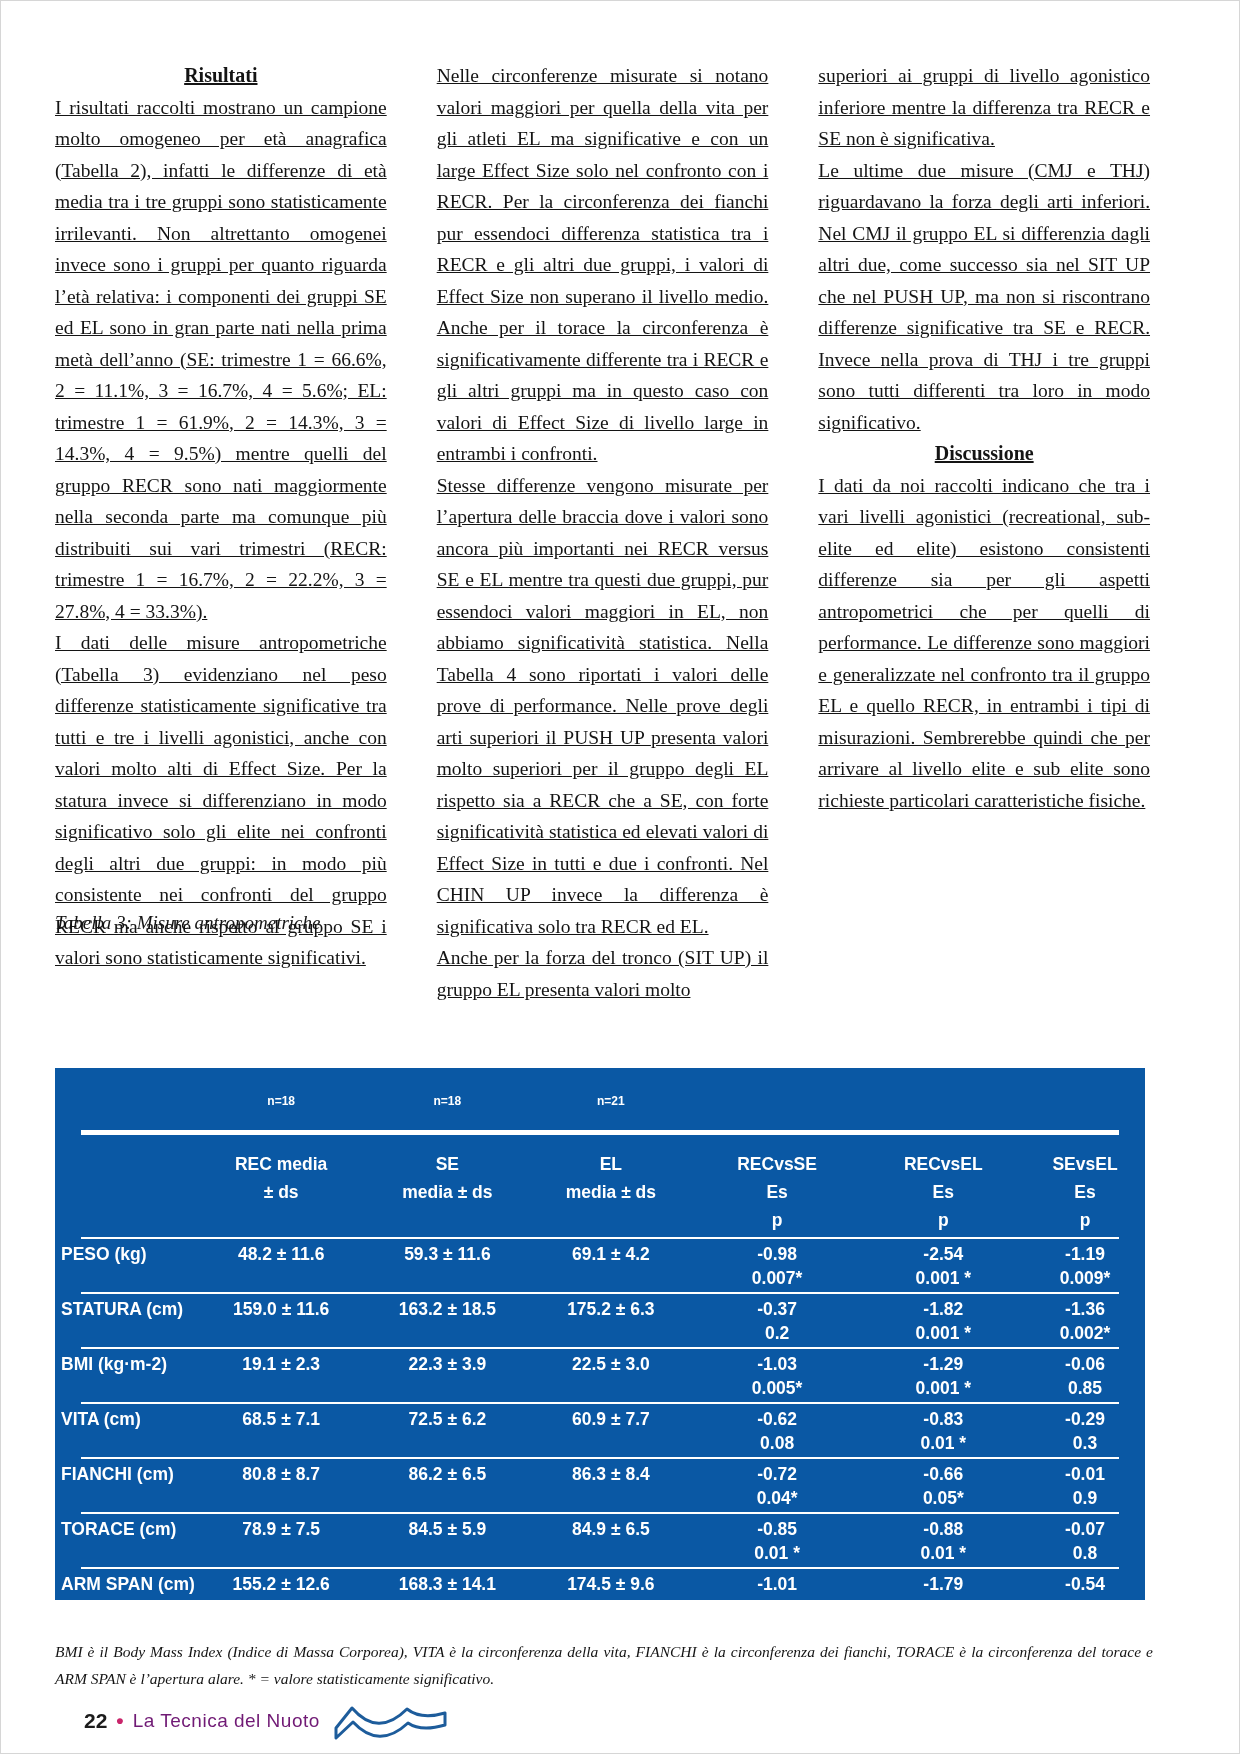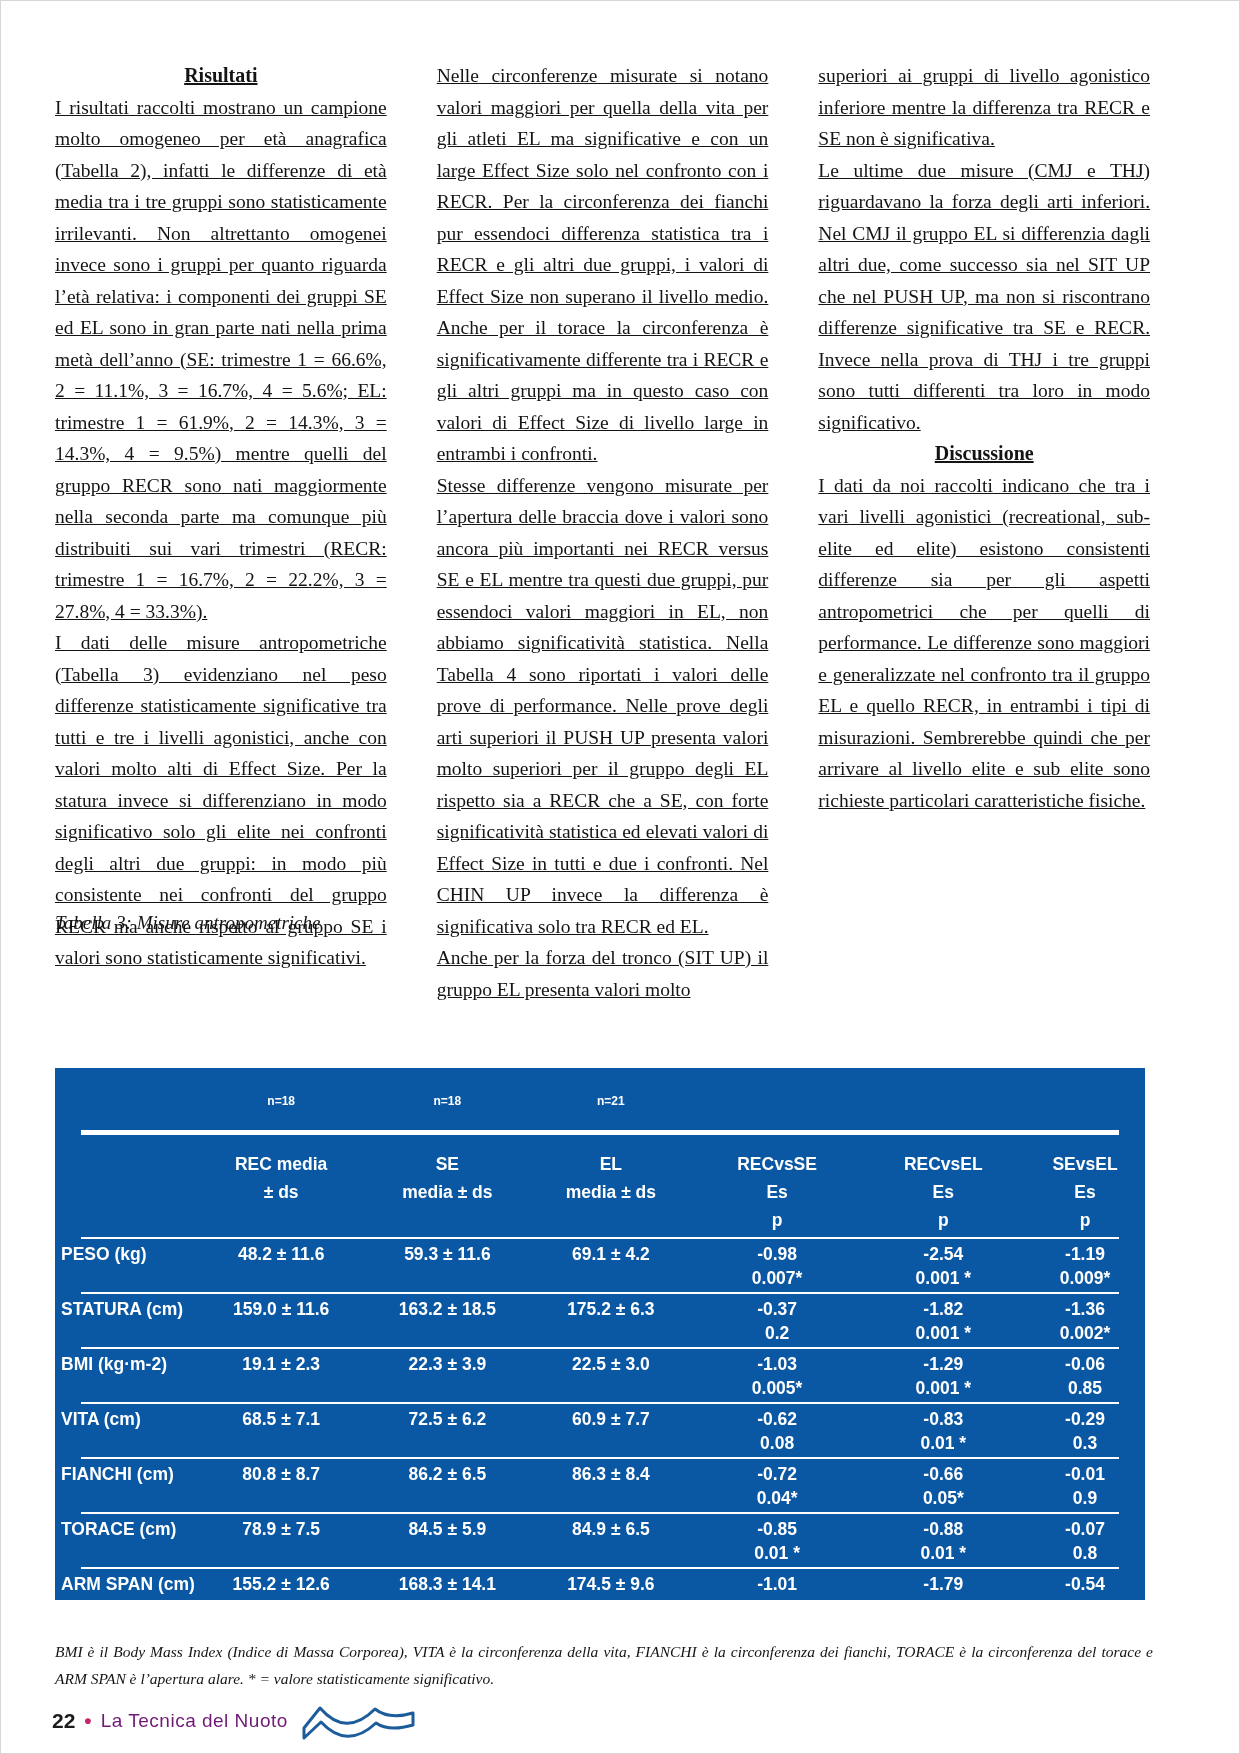--- a/index.html
+++ b/index.html
@@ -65,21 +65,21 @@
     position:absolute;left:55px;top:1638px;width:1098px;
     font-style:italic;font-size:15.5px;line-height:27px;
     text-align:justify;
   }
   
   .footer{
     position:absolute;left:52px;top:1698px;
     display:flex;align-items:center;gap:9px;
     font-family:"Liberation Sans", sans-serif;
   }
-  .page-num{font-weight:bold;font-size:21px;color:#1c1c1c;}
+  .page-num{font-weight:bold;font-size:21px;color:#1c1c1c;margin-left:32px;}
   .dot-sep{font-size:21px;font-weight:bold;}
   .mag-name{font-size:19px;letter-spacing:.5px;}
   .wave-logo{margin-left:4px;display:block;}
 </style>
 </head>
 <body>
 
 <div class="page">
 
   <div class="columns" id="columns-root">

